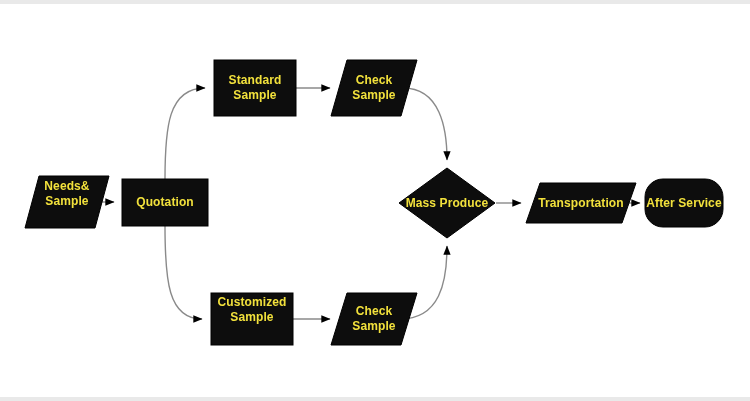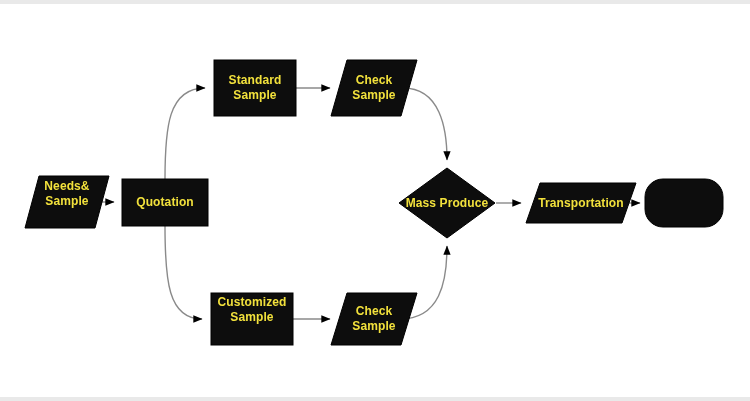--- a/index.html
+++ b/index.html
@@ -121,14 +121,15 @@
   <div class="node-label" style="left:211px; top:284px; width:82px; height:52px;">Customized
 Sample</div>
 
   <div class="node-label" style="left:332px; top:293px; width:84px; height:52px;">Check
 Sample</div>
 
   <div class="node-label" style="left:526px; top:183px; width:110px; height:40px;">Transportation</div>
 
   <div class="node-label" style="left:399px; top:168px; width:96px; height:70px;">Mass Produce</div>
 
+  <div class="node-label" style="left:645px; top:179px; width:78px; height:48px;">After Service</div>
 
 </div>
 
 </body></html>

